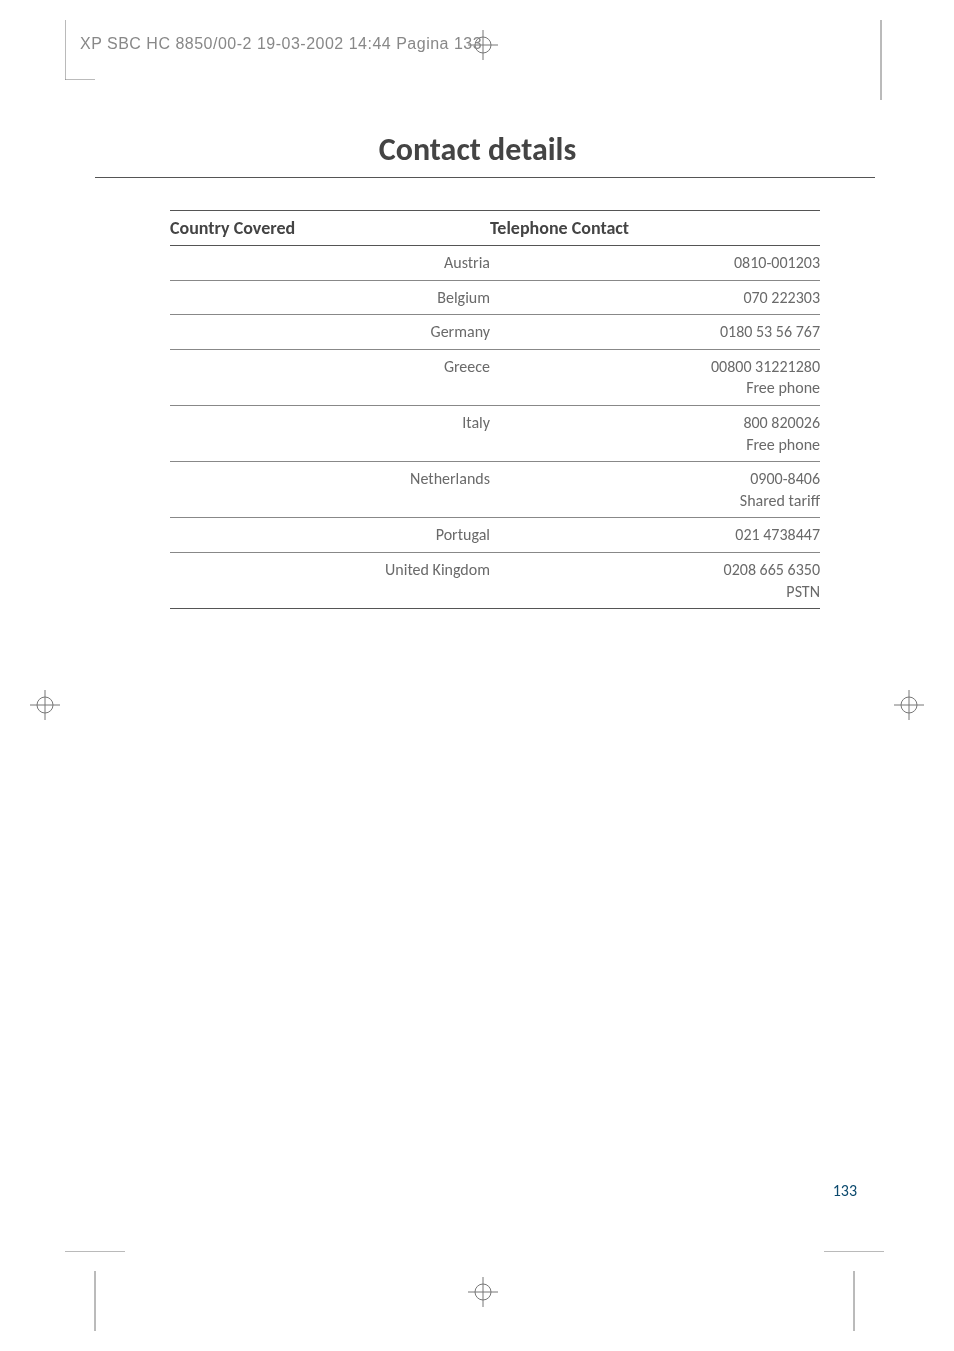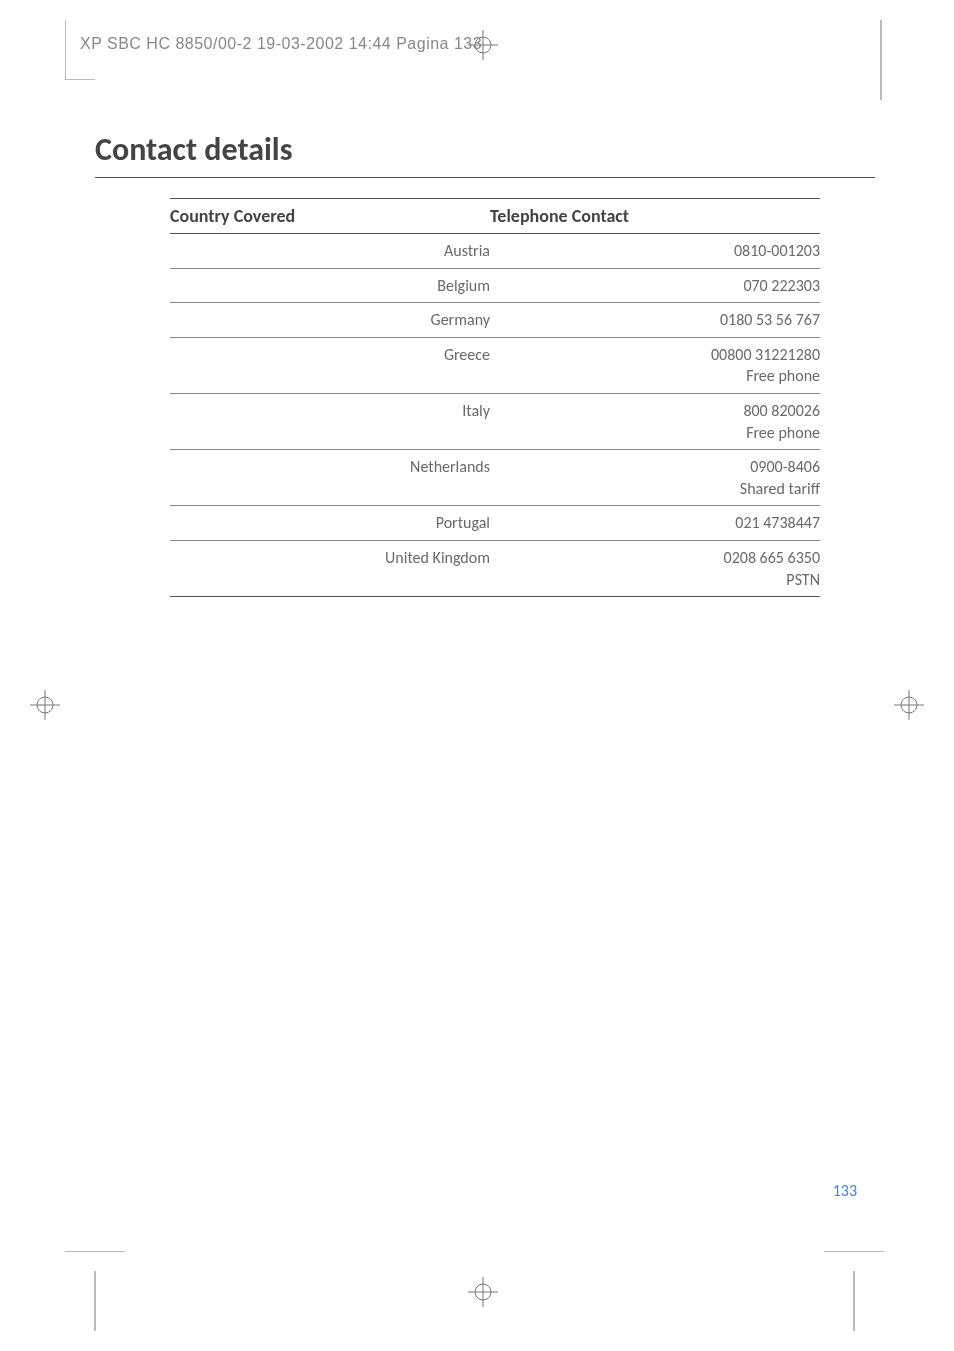--- a/index.html
+++ b/index.html
@@ -35,31 +35,31 @@
   .reg-bottom { position: absolute; left: 468px; bottom: 40px; }
 
   .page {
     position: absolute;
     left: 95px;
     top: 80px;
     width: 780px;
     height: 1200px;
   }
   .title {
-    text-align: left;
+    text-align: center;
     font-size: 32px;
     font-weight: bold;
     color: #444;
     padding-right: 15px;
     padding-bottom: 8px;
     border-bottom: 1.5px solid #555;
     margin-top: 50px;
   }
   .table-wrap {
-    margin-top: 20px;
+    margin-top: 32px;
     margin-left: 75px;
     width: 650px;
   }
   table {
     width: 100%;
     border-collapse: collapse;
   }
   thead th {
     text-align: left;
     font-weight: bold;
@@ -79,21 +79,21 @@
     vertical-align: top;
     line-height: 1.35;
     font-weight: 300;
   }
   tbody tr:last-child td { border-bottom: 1.5px solid #555; }
   .page-num {
     position: absolute;
     right: 18px;
     bottom: 80px;
     font-size: 16px;
-    color: #3b82f6;
+    color: #0c4a6e;
   }
 </style>
 </head>
 <body>
 
 <div class="crop-mark crop-tl">
   <svg width="30" height="60">
       <line x1="0" y1="0" x2="0" y2="60" stroke="#777" stroke-width="1"></line>
       <line x1="0" y1="60" x2="30" y2="60" stroke="#777" stroke-width="1"></line>
     </svg>

